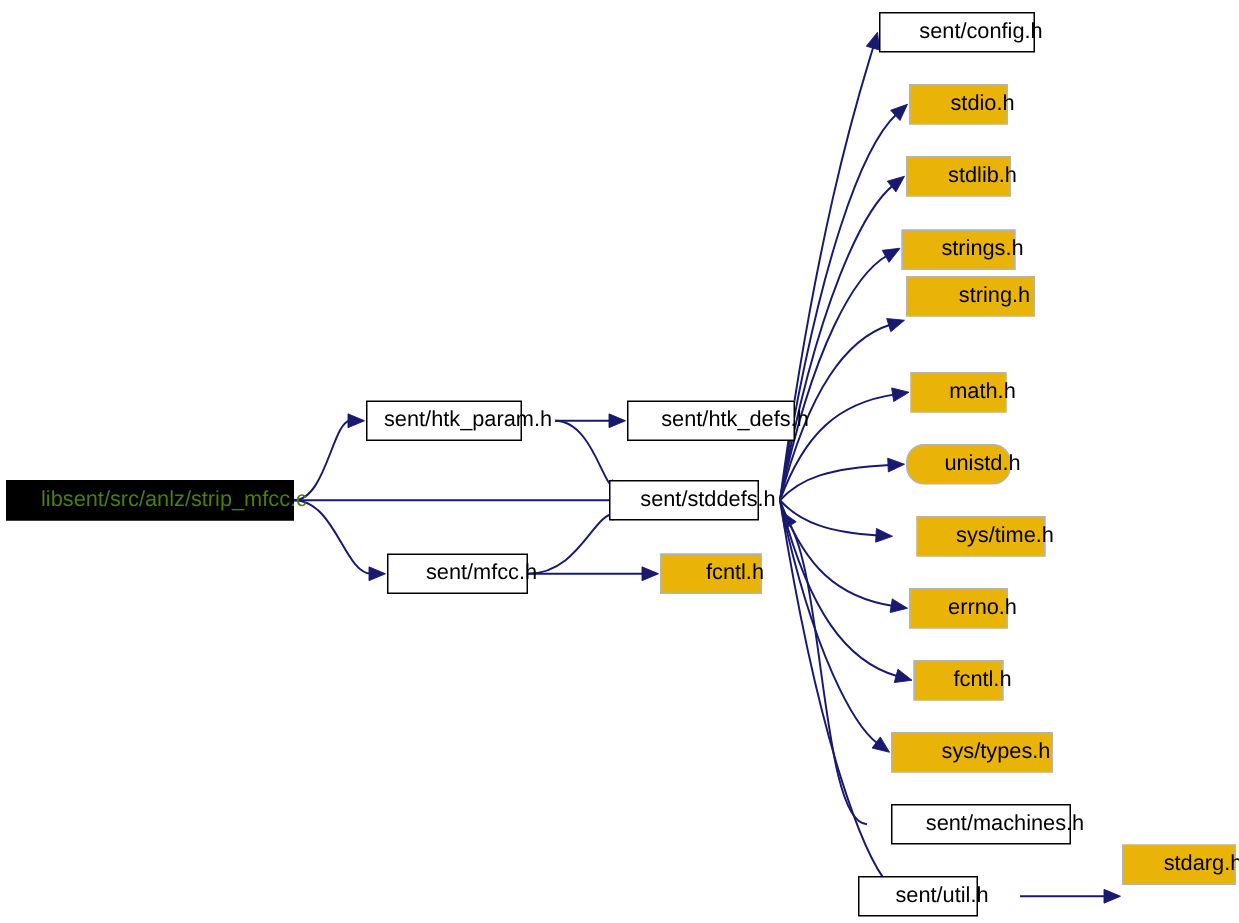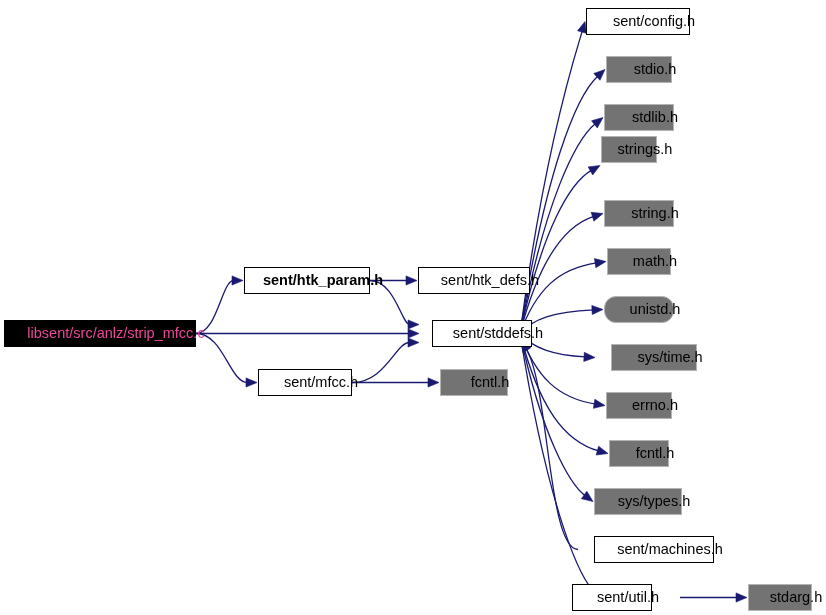--- a/index.html
+++ b/index.html
@@ -31,32 +31,32 @@
     align-items: center;
     justify-content: center;
     font-size: 14.5px;
     line-height: 1;
     white-space: nowrap;
     letter-spacing: 0px;
     padding-left: 32px;
   }
   .node.plain {
     border: 1px solid #b4b4b4;
-    background: #737373;
+    background: #eab308;
     color: #000000;
   }
   .node.strong {
     border: 1px solid #000000;
     background: #ffffff;
     color: #000000;
   }
   .node.current {
     border: 1px solid #000000;
     background: #000000;
-    color: #ec4899;
+    color: #4d7c0f;
   }
 </style>
 </head>
 <body>
 
 <div id="graph-root">
   <svg id="graph-svg" viewBox="0 0 826 615" xmlns="http://www.w3.org/2000/svg">
       <g>
         <path d="M196,333.5 C217.15,333.5 221.85,280.5 233.5,280.5" fill="none" stroke="#191970" stroke-width="1.3"></path>
         <polygon points="243,280.5 232,285.1 232,275.9" fill="#191970" stroke="#191970" stroke-width="0.6"></polygon>
@@ -137,33 +137,33 @@
         <path d="M520,333.5 C546,497.18 576,571.1 592.7595876010839,590.3370918551573" fill="none" stroke="#191970" stroke-width="1.3"></path>
         <polygon points="599,597.5 588.305903804805,592.2277797307099 595.2426148503368,586.1844329864964" fill="#191970" stroke="#191970" stroke-width="0.6"></polygon>
       </g>
       <g>
         <path d="M680,597.5 C710.15,597.5 716.85,597.5 737.5,597.5" fill="none" stroke="#191970" stroke-width="1.3"></path>
         <polygon points="747,597.5 736,602.1 736,592.9" fill="#191970" stroke="#191970" stroke-width="0.6"></polygon>
       </g>
     </svg>
   <div id="nodes-layer">
       <div class="node current" style="left: 4px; top: 320px; width: 192px; height: 27px;">libsent/src/anlz/strip_mfcc.c</div>
-      <div class="node strong" style="left: 244px; top: 267px; width: 126px; height: 27px; font-weight: bold;">sent/htk_param.h</div>
+      <div class="node strong" style="left: 244px; top: 267px; width: 104px; height: 27px;">sent/htk_param.h</div>
       <div class="node strong" style="left: 258px; top: 369px; width: 94px; height: 27px;">sent/mfcc.h</div>
       <div class="node strong" style="left: 418px; top: 267px; width: 112px; height: 27px;">sent/htk_defs.h</div>
-      <div class="node strong" style="left: 432px; top: 320px; width: 100px; height: 27px;">sent/stddefs.h</div>
+      <div class="node strong" style="left: 406px; top: 320px; width: 100px; height: 27px;">sent/stddefs.h</div>
       <div class="node plain" style="left: 440px; top: 369px; width: 68px; height: 27px;">fcntl.h</div>
       <div class="node strong" style="left: 586px; top: 8px; width: 104px; height: 27px;">sent/config.h</div>
       <div class="node plain" style="left: 606px; top: 56px; width: 66px; height: 27px;">stdio.h</div>
       <div class="node plain" style="left: 604px; top: 104px; width: 70px; height: 27px;">stdlib.h</div>
-      <div class="node plain" style="left: 601px; top: 136px; width: 56px; height: 27px;">strings.h</div>
-      <div class="node plain" style="left: 604px; top: 200px; width: 70px; height: 27px;">string.h</div>
+      <div class="node plain" style="left: 601px; top: 153px; width: 76px; height: 27px;">strings.h</div>
+      <div class="node plain" style="left: 604px; top: 184px; width: 86px; height: 27px;">string.h</div>
       <div class="node plain" style="left: 607px; top: 248px; width: 64px; height: 27px;">math.h</div>
       <div class="node plain" style="left: 604px; top: 296px; width: 70px; height: 27px; border-radius: 12px;">unistd.h</div>
       <div class="node plain" style="left: 596px; top: 344px; width: 86px; height: 27px; margin-left: 15px;">sys/time.h</div>
       <div class="node plain" style="left: 606px; top: 392px; width: 66px; height: 27px;">errno.h</div>
       <div class="node plain" style="left: 609px; top: 440px; width: 60px; height: 27px;">fcntl.h</div>
-      <div class="node plain" style="left: 594px; top: 488px; width: 88px; height: 27px;">sys/types.h</div>
+      <div class="node plain" style="left: 594px; top: 488px; width: 108px; height: 27px;">sys/types.h</div>
       <div class="node strong" style="left: 578px; top: 536px; width: 120px; height: 27px; margin-left: 16px;">sent/machines.h</div>
       <div class="node strong" style="left: 572px; top: 584px; width: 80px; height: 27px;">sent/util.h</div>
-      <div class="node plain" style="left: 748px; top: 584px; width: 64px; height: 27px;">stdarg.h</div>
+      <div class="node plain" style="left: 748px; top: 563px; width: 76px; height: 27px;">stdarg.h</div>
     </div>
 </div>
 
 </body></html>

